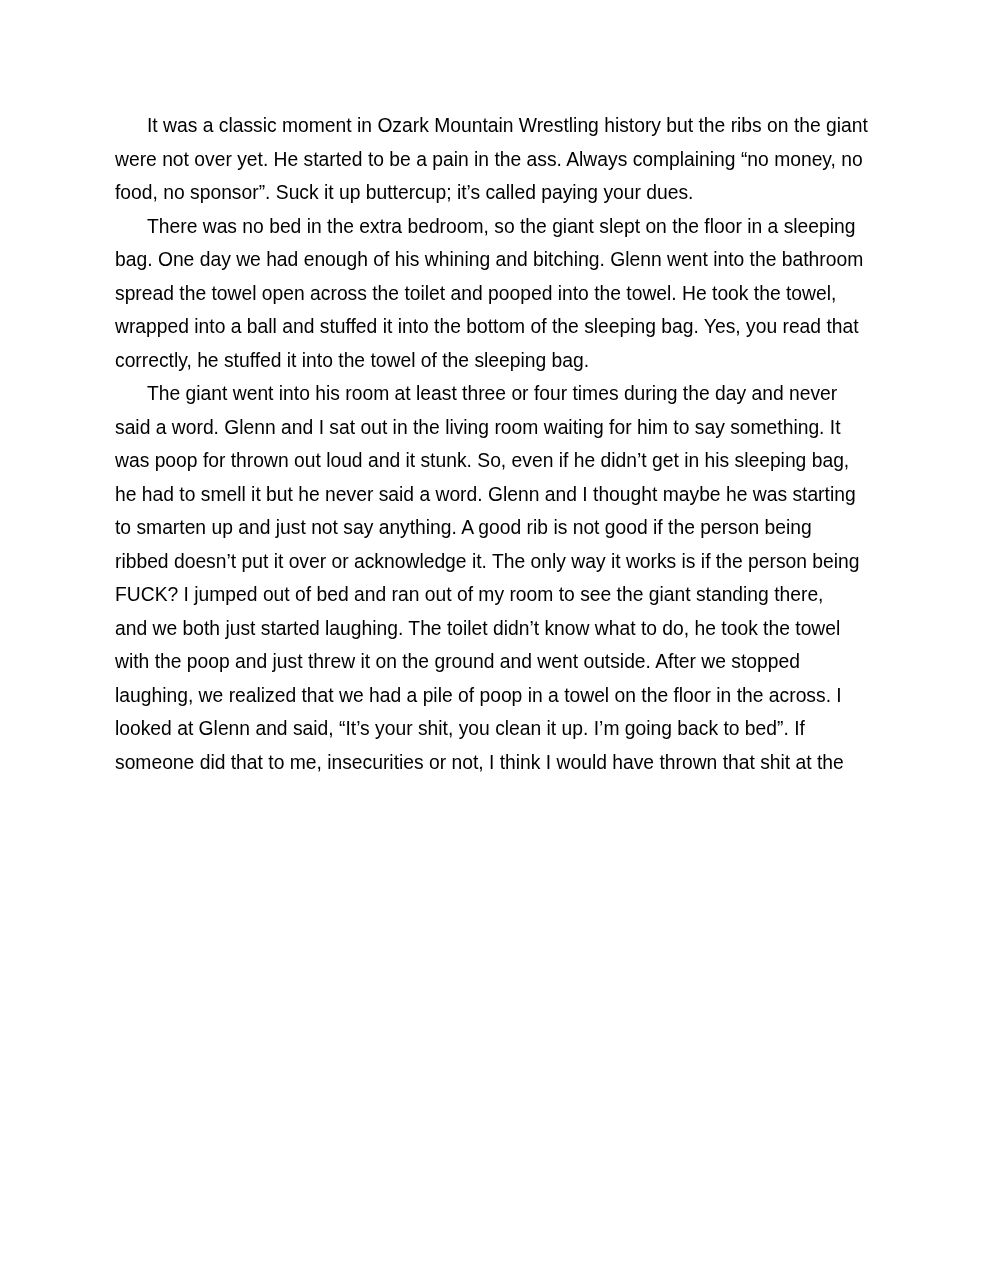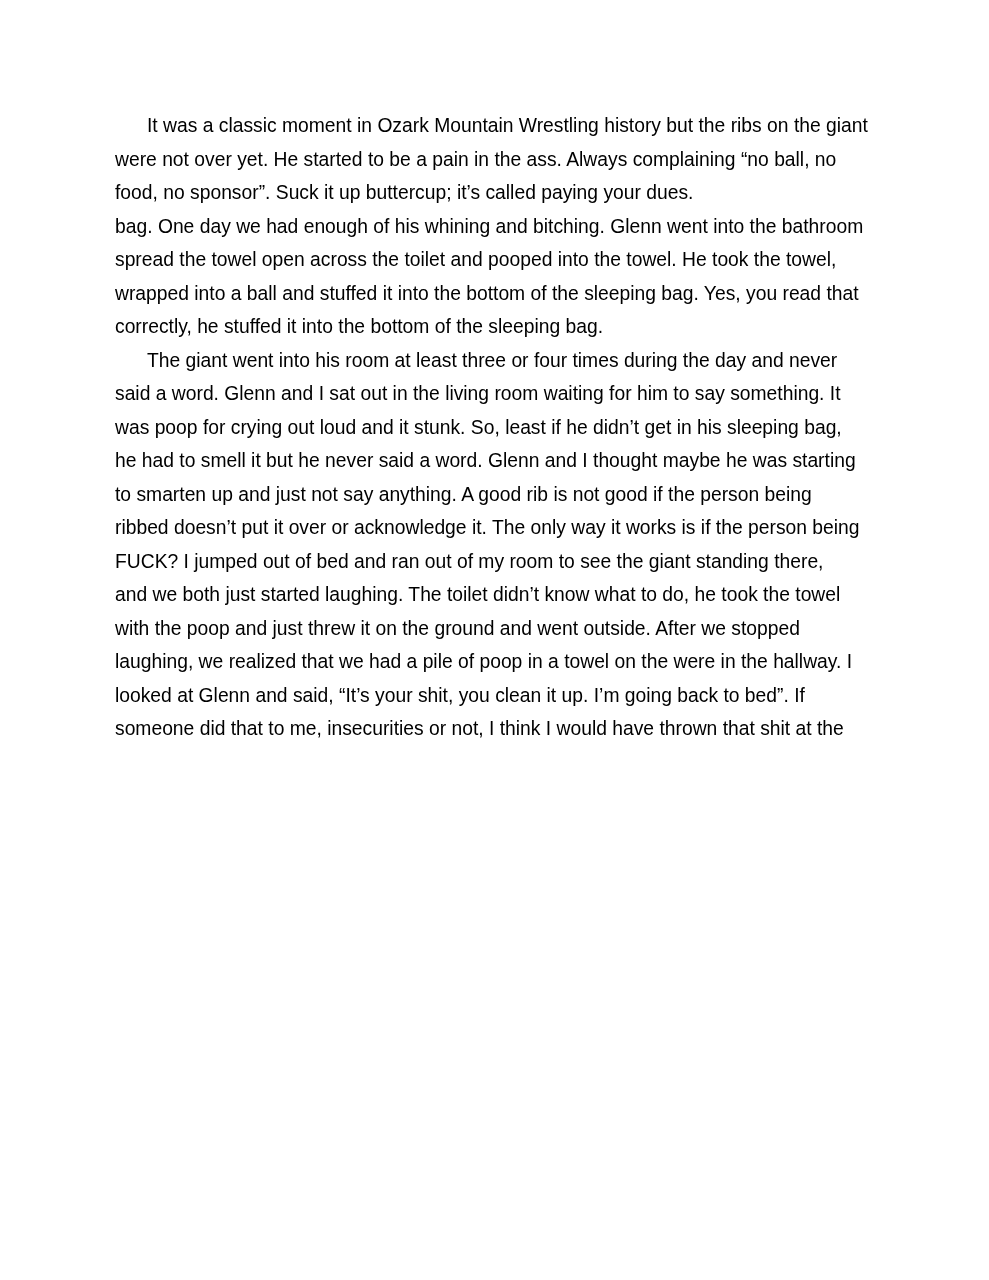--- a/index.html
+++ b/index.html
@@ -38,39 +38,40 @@
     text-indent: 32px;
   }
 </style>
 </head>
 <body>
 
 <div class="page" style="background: rgb(255, 255, 255);">
   <div class="text-block" style="color: rgb(0, 0, 0);">
       <p class="para">
         <span class="line first">It was a classic moment in Ozark Mountain Wrestling history but the ribs on the giant</span>
-        <span class="line">were not over yet. He started to be a pain in the ass. Always complaining “no ball, no</span>
+        <span class="line">were not over yet. He started to be a pain in the ass. Always complaining “no money, no</span>
         <span class="line">food, no sponsor”. Suck it up buttercup; it’s called paying your dues.</span>
       </p>
       <p class="para">
+        <span class="line first">There was no bed in the extra bedroom, so the giant slept on the floor in a sleeping</span>
         <span class="line">bag. One day we had enough of his whining and bitching. Glenn went into the bathroom</span>
         <span class="line">spread the towel open across the toilet and pooped into the towel. He took the towel,</span>
         <span class="line">wrapped into a ball and stuffed it into the bottom of the sleeping bag. Yes, you read that</span>
-        <span class="line">correctly, he stuffed it into the bottom of the sleeping bag.</span>
+        <span class="line">correctly, he stuffed it into the towel of the sleeping bag.</span>
       </p>
       <p class="para">
         <span class="line first">The giant went into his room at least three or four times during the day and never</span>
         <span class="line">said a word. Glenn and I sat out in the living room waiting for him to say something. It</span>
-        <span class="line">was poop for crying out loud and it stunk. So, least if he didn’t get in his sleeping bag,</span>
+        <span class="line">was poop for thrown out loud and it stunk. So, even if he didn’t get in his sleeping bag,</span>
         <span class="line">he had to smell it but he never said a word. Glenn and I thought maybe he was starting</span>
         <span class="line">to smarten up and just not say anything. A good rib is not good if the person being</span>
         <span class="line">ribbed doesn’t put it over or acknowledge it. The only way it works is if the person being</span>
       </p>
       <p class="para">
         <span class="line">FUCK? I jumped out of bed and ran out of my room to see the giant standing there,</span>
         <span class="line">and we both just started laughing. The toilet didn’t know what to do, he took the towel</span>
         <span class="line">with the poop and just threw it on the ground and went outside. After we stopped</span>
-        <span class="line">laughing, we realized that we had a pile of poop in a towel on the were in the hallway. I</span>
+        <span class="line">laughing, we realized that we had a pile of poop in a towel on the floor in the across. I</span>
         <span class="line">looked at Glenn and said, “It’s your shit, you clean it up. I’m going back to bed”. If</span>
         <span class="line">someone did that to me, insecurities or not, I think I would have thrown that shit at the</span>
       </p>
     </div>
 </div>
 
 </body></html>

